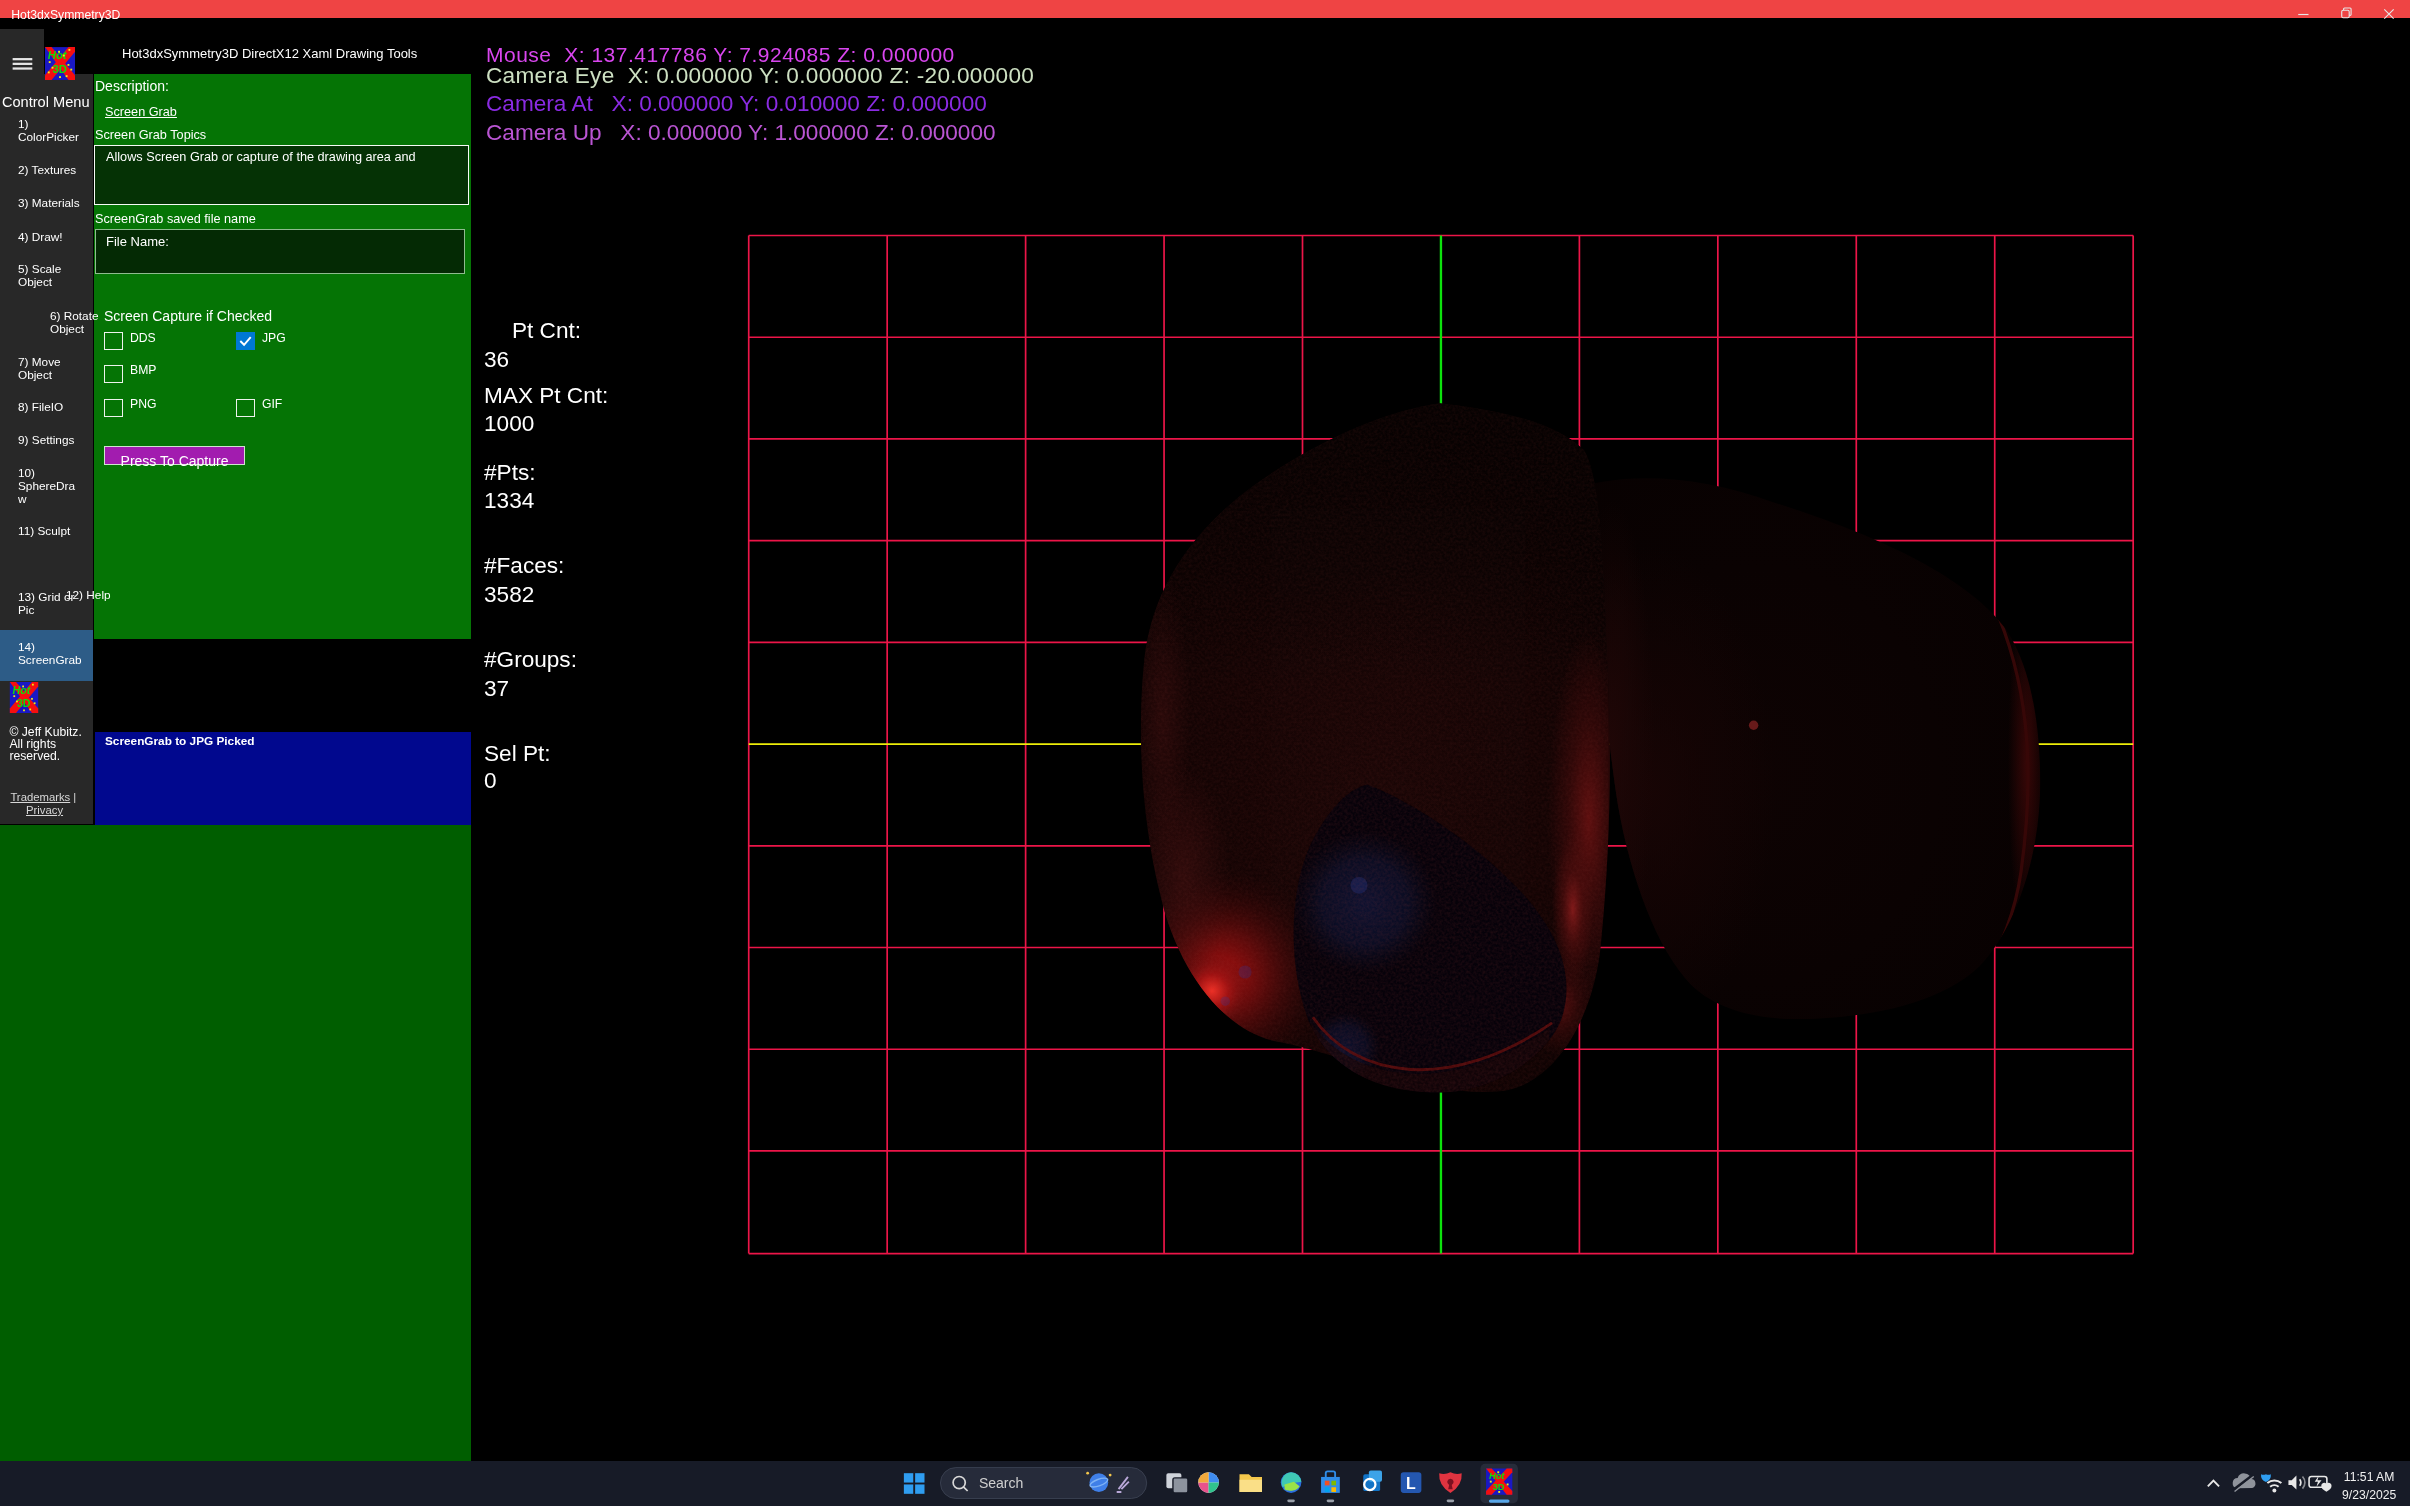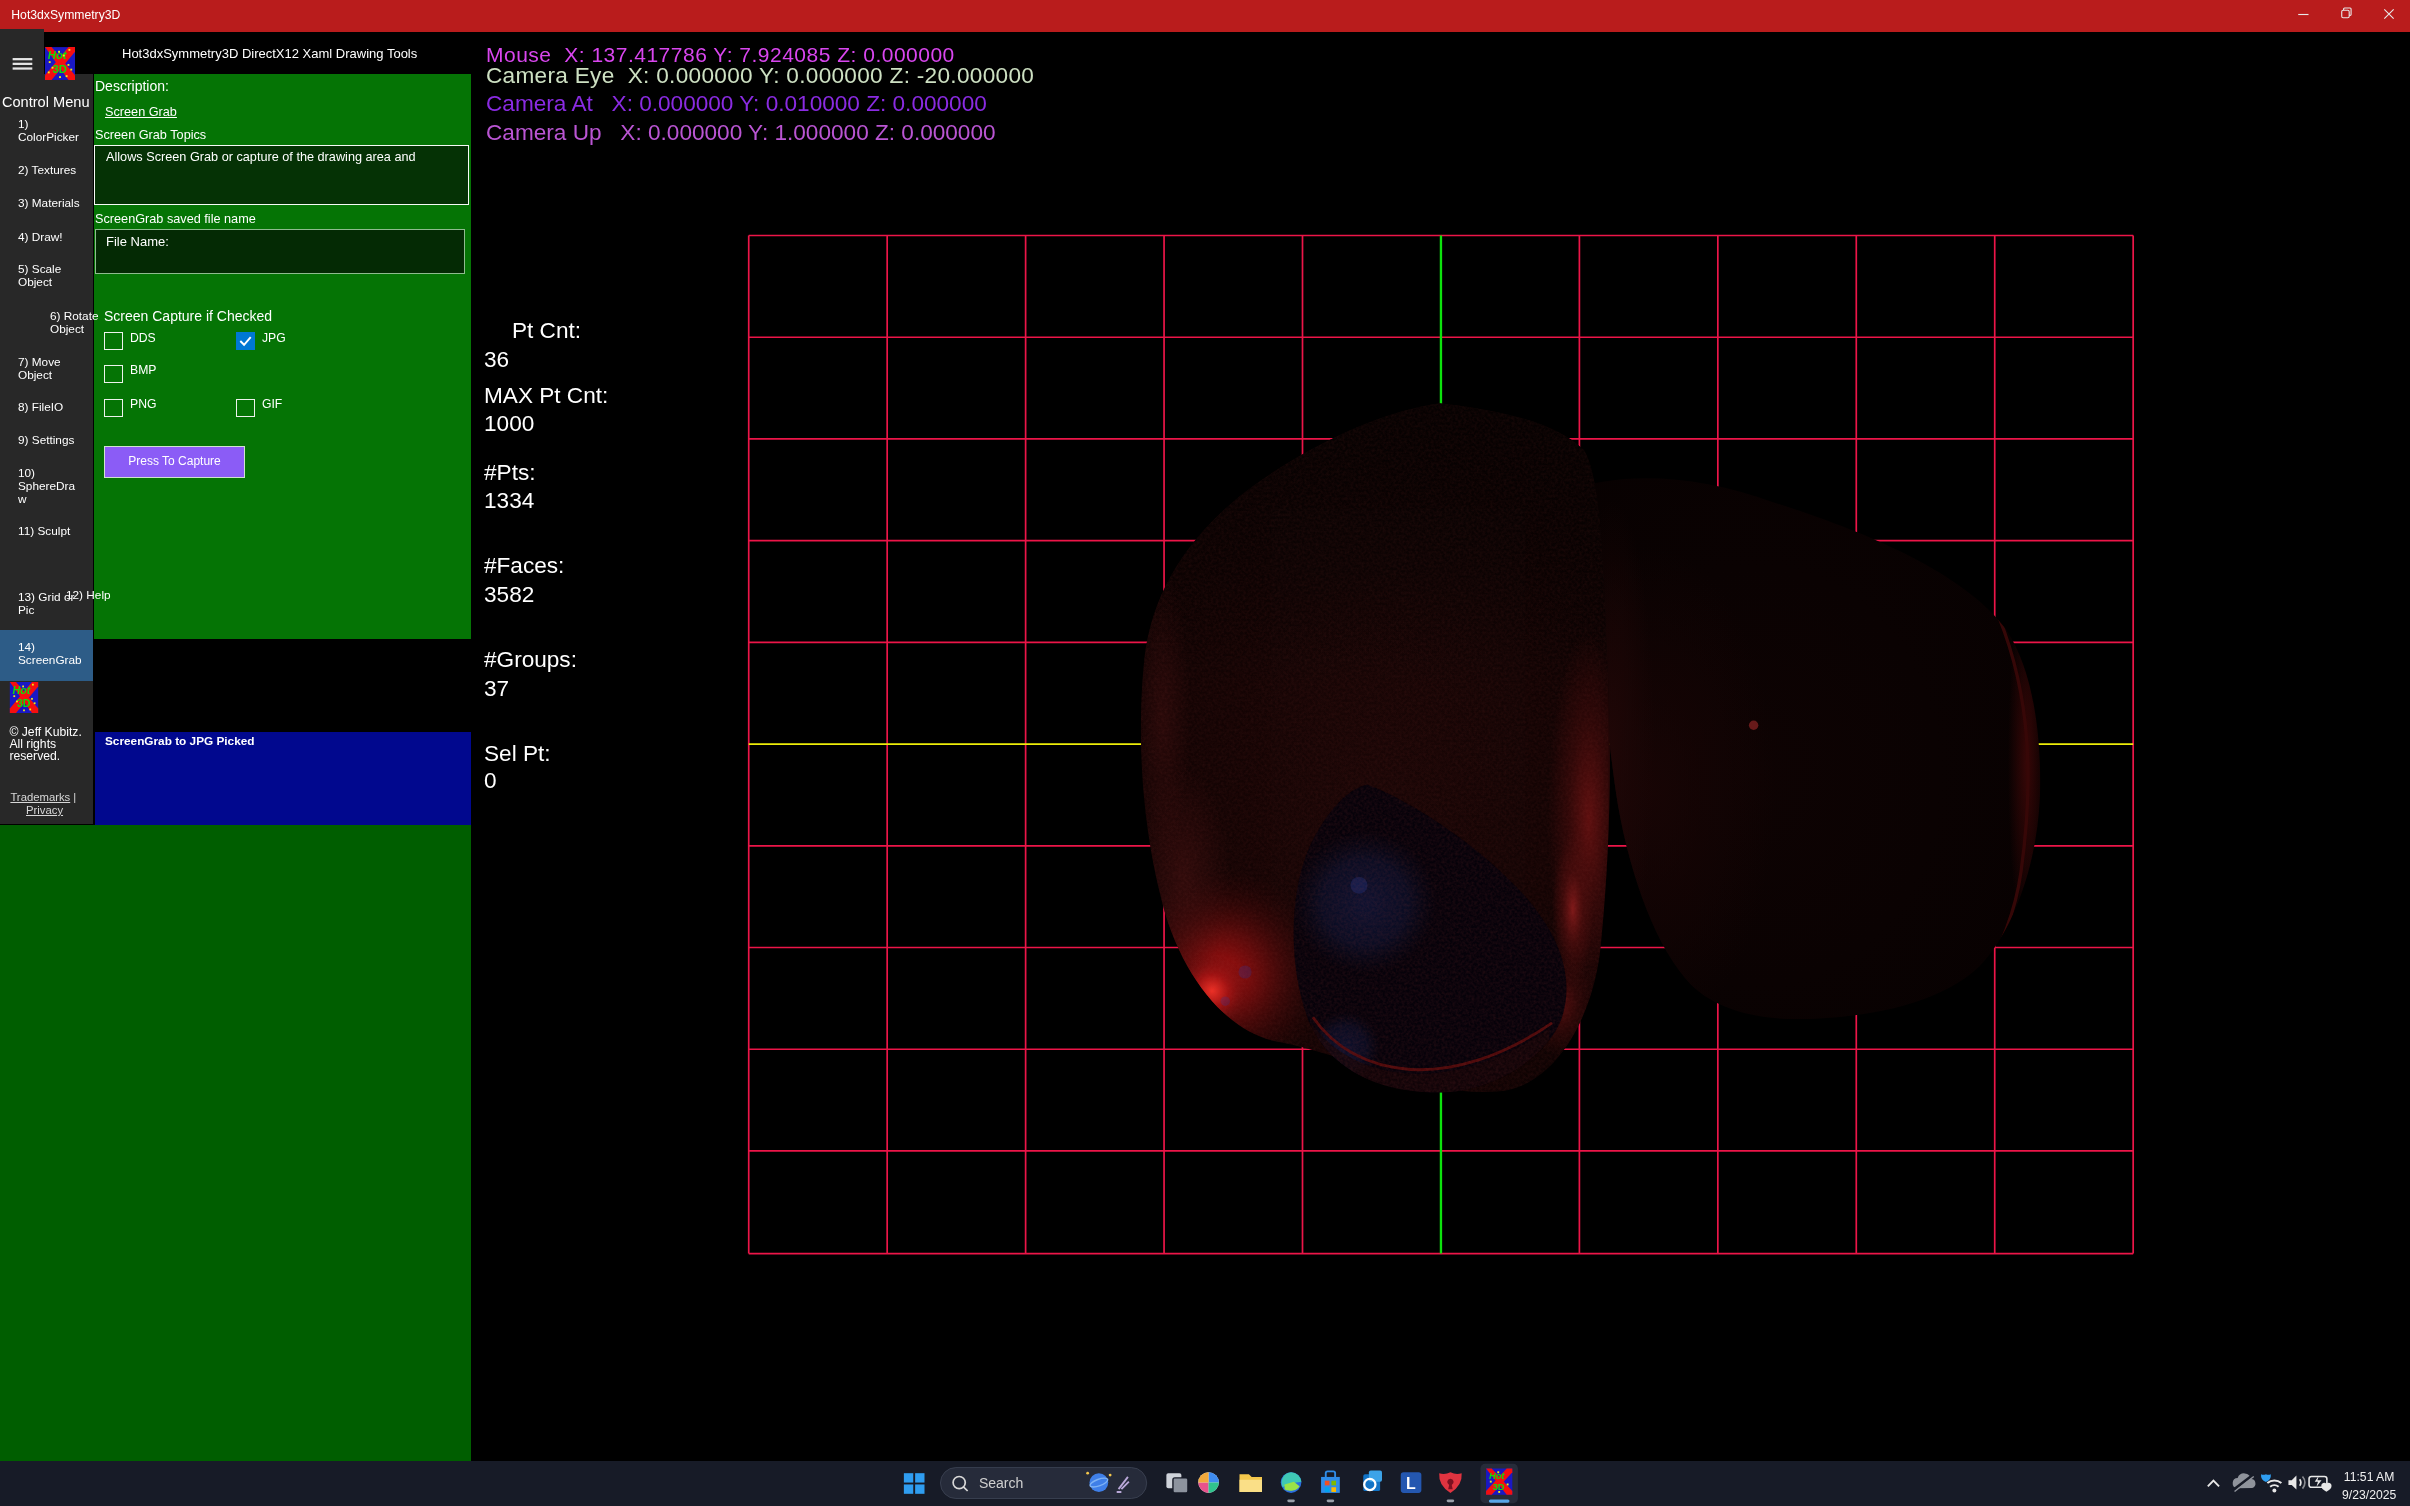--- a/index.html
+++ b/index.html
@@ -1,19 +1,19 @@
 <!DOCTYPE html>
 <html style="font-size:15px"><head>
 <meta charset="utf-8">
 <style>
   * { margin:0; padding:0; box-sizing:border-box; }
   html,body { width:2411px; height:1507px; background:#000; overflow:hidden;
     font-family:"Liberation Sans", sans-serif; }
   .abs { position:absolute; }
-  #titlebar { left:0; top:0; width:2411px; height:32px; background:#b91c1c;padding-left:21px; }
+  #titlebar { left:0; top:0; width:2411px; height:18px; background:#ef4444;padding-left:21px; }
   #titlebar .t { position:absolute; left:11.3px; top:7.5px; font-size:12.2px; color:#ffffff; }
   #hambox { left:0; top:29px; width:44px; height:45px; background:#282828; }
   #pane { left:0; top:74px; width:93px; height:750px; background:#282828; }
   #greenpanel { left:94px; top:74px; width:377px; height:565px; background:#057405; }
   #bluepanel { left:95px; top:732px; width:376px; height:93px; background:#01088e; }
   #bottomgreen { left:0; top:825px; width:471px; height:637px; background:#005e00; }
   #taskbar { left:0; top:1461px; width:2411px; height:45px; background:#171b27; }
   .wt { color:#fff; }
   .navitem { position:absolute; left:18px; color:#fff; font-size:11.8px; line-height:13px; white-space:pre; }
 </style>
@@ -89,21 +89,21 @@
     <path d="M 4.5 9.5 L 8.5 13.5 L 15.5 5.5" fill="none" stroke="#fff" stroke-width="2"></path>
   </svg>
 <div class="abs wt" style="left:262px;top:331px;font-size:12.2px;">JPG</div>
 <div class="abs" style="left:104px;top:365px;width:19px;height:18px;border:1.9px solid #eef3ee;"></div>
 <div class="abs wt" style="left:130px;top:363px;font-size:12.2px;">BMP</div>
 <div class="abs" style="left:104px;top:399px;width:19px;height:18px;border:1.9px solid #eef3ee;"></div>
 <div class="abs wt" style="left:130px;top:397px;font-size:12.2px;">PNG</div>
 <div class="abs" style="left:236px;top:399px;width:19px;height:18px;border:1.9px solid #eef3ee;"></div>
 <div class="abs wt" style="left:262px;top:397px;font-size:12.2px;">GIF</div>
 
-<div class="abs" style="left:104px;top:446px;width:141px;height:32px;background:#8b5cf6;border:1.9px solid #cfe3cf;color:#fff;font-size:12px;text-align:center;line-height:28px;">Press To Capture</div>
+<div class="abs" style="left:104px;top:446px;width:141px;height:19px;background:#a21caf;border:1.9px solid #cfe3cf;color:#fff;font-size:14px;text-align:center;line-height:28px;">Press To Capture</div>
 
 <div class="abs wt" style="left:105px;top:734px;font-size:11.8px;font-weight:bold;">ScreenGrab to JPG Picked</div>
 
 <div class="abs" style="left:486px;top:43px;font-size:21px;letter-spacing:0.5px;color:#d946ef;white-space:pre;">Mouse  X: 137.417786 Y: 7.924085 Z: 0.000000</div>
 <div class="abs" style="left:486px;top:63px;font-size:22.6px;letter-spacing:0.3px;color:#cde0c2;white-space:pre;">Camera Eye  X: 0.000000 Y: 0.000000 Z: -20.000000</div>
 <div class="abs" style="left:486px;top:91px;font-size:22.6px;color:#8a2be2;white-space:pre;">Camera At   X: 0.000000 Y: 0.010000 Z: 0.000000</div>
 <div class="abs" style="left:486px;top:120px;font-size:22.6px;color:#ba55d3;white-space:pre;">Camera Up   X: 0.000000 Y: 1.000000 Z: 0.000000</div>
 
 <div class="abs wt" style="left:484px;top:318px;font-size:22.6px;margin-left:28px;">Pt Cnt:</div>
 <div class="abs wt" style="left:484px;top:347px;font-size:22.6px;">36</div>

